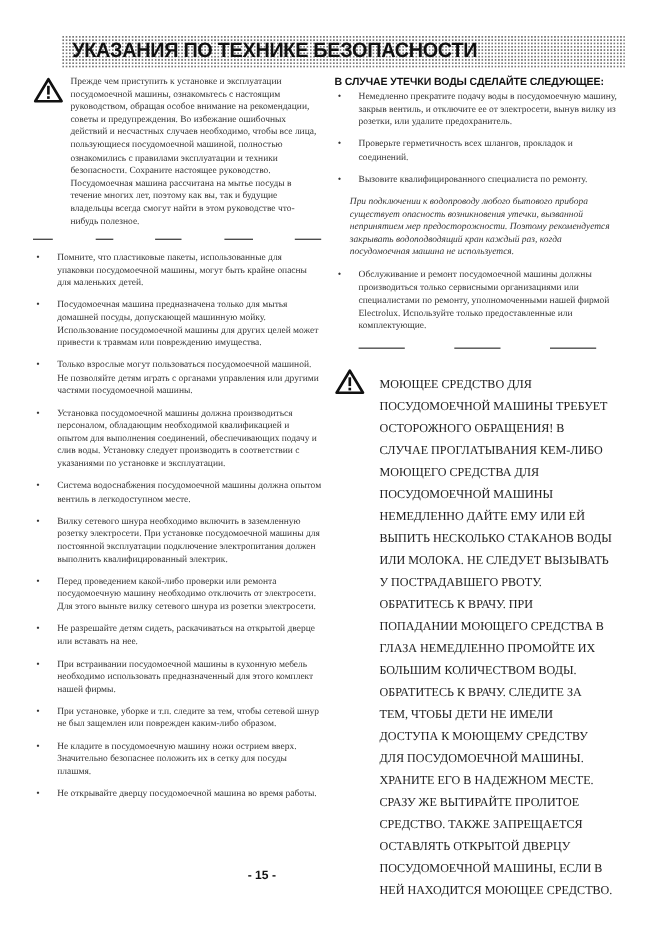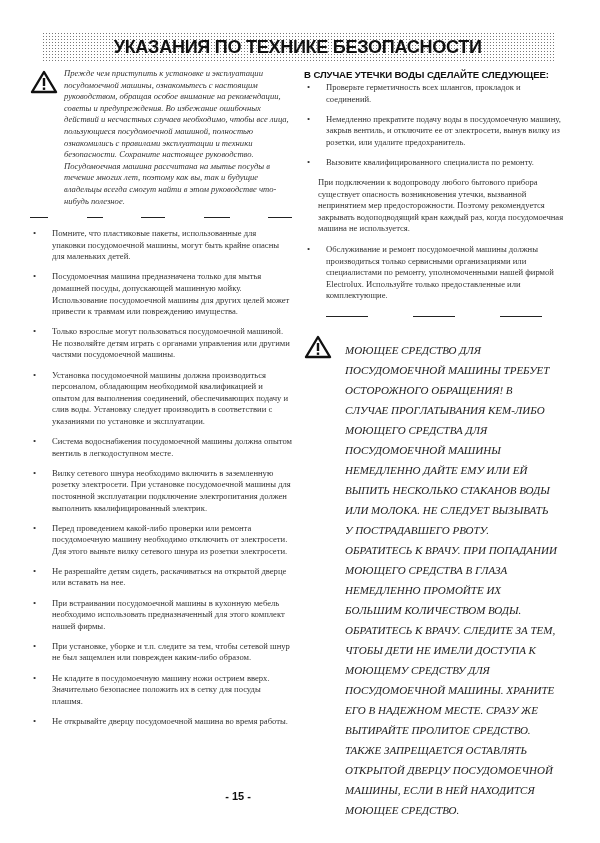--- a/index.html
+++ b/index.html
@@ -1,40 +1,40 @@
 <!DOCTYPE html>
 <html><head>
   <meta charset="utf-8">
   <style>
     html, body { margin: 0; padding: 0; background: #ffffff; }
     body {
       width: 600px; height: 843px; position: relative; overflow: hidden;
       font-family: "Liberation Serif", serif; color: #222;
     }
     .banner {
-      position: absolute; left: 42px; top: 32px; width: 512px; height: 30px;
+      position: absolute; left: 56px; top: 32px; width: 512px; height: 30px;
       background-image: radial-gradient(#777 0.7px, transparent 0.9px);
       background-size: 3px 3px;
-      display: flex; align-items: center; justify-content: center;
+      display: flex; align-items: center; 
     }
     .banner-title {
       font-family: "Liberation Sans", sans-serif; font-weight: bold;
       font-size: 19px; color: #111; letter-spacing: -0.3px;
       background: transparent; transform: scaleX(0.95);
     }
     .col { position: absolute; top: 68px; }
     .col-left { left: 30px; width: 262px; }
     .col-right { left: 304px; width: 260px; }
-    .warn-block { display: flex; gap: 6px; font-style: italic; }
+    .warn-block { display: flex; gap: 6px; }
     .warn-icon { flex: 0 0 28px; width: 28px; height: 24px; margin-top: 2px; }
     .para {
       font-size: 8.6px; line-height: 11.6px; color: #333; margin: 0;
       text-align: left;
     }
-    .para.indent { padding-left: 14px; }
+    .para.indent { padding-left: 14px; font-style: italic; }
     .dashes { display: flex; justify-content: space-between; margin: 10px 0 10px 0; }
     .dashes span { display: block; height: 1px; background: #222; }
     ul.bullets { list-style: none; margin: 0; padding: 0; }
     ul.bullets li {
       position: relative; padding-left: 22px; margin-bottom: 8.5px;
       font-size: 8.6px; line-height: 11.6px; color: #333;
     }
     ul.bullets li::before {
       content: "•"; position: absolute; left: 3px; top: 0; font-size: 9px; color: #333;
     }
@@ -91,22 +91,22 @@
     <li>При встраивании посудомоечной машины в кухонную мебель необходимо использовать предназначенный для этого комплект нашей фирмы.</li>
     <li>При установке, уборке и т.п. следите за тем, чтобы сетевой шнур не был защемлен или поврежден каким-либо образом.</li>
     <li>Не кладите в посудомоечную машину ножи острием вверх. Значительно безопаснее положить их в сетку для посуды плашмя.</li>
     <li>Не открывайте дверцу посудомоечной машина во время работы.</li>
   </ul>
 </div>
 
 <div class="col col-right">
   <div class="right-heading">В СЛУЧАЕ УТЕЧКИ ВОДЫ СДЕЛАЙТЕ СЛЕДУЮЩЕЕ:</div>
   <ul class="bullets">
+    <li>Немедленно прекратите подачу воды в посудомоечную машину, закрыв вентиль, и отключите ее от электросети, вынув вилку из розетки, или удалите предохранитель.</li>
     <li>Проверьте герметичность всех шлангов, прокладок и соединений.</li>
-    <li>Немедленно прекратите подачу воды в посудомоечную машину, закрыв вентиль, и отключите ее от электросети, вынув вилку из розетки, или удалите предохранитель.</li>
     <li>Вызовите квалифицированного специалиста по ремонту.</li>
   </ul>
   <p class="para indent" style="margin-bottom:9px">При подключении к водопроводу любого бытового прибора существует опасность возникновения утечки, вызванной непринятием мер предосторожности. Поэтому рекомендуется закрывать водоподводящий кран каждый раз, когда посудомоечная машина не используется.</p>
   <ul class="bullets">
     <li>Обслуживание и ремонт посудомоечной машины должны производиться только сервисными организациями или специалистами по ремонту, уполномоченными нашей фирмой Electrolux. Используйте только предоставленные или комплектующие.</li>
   </ul>
 
   <div class="right-dashes">
     <span></span>
       <span></span>

